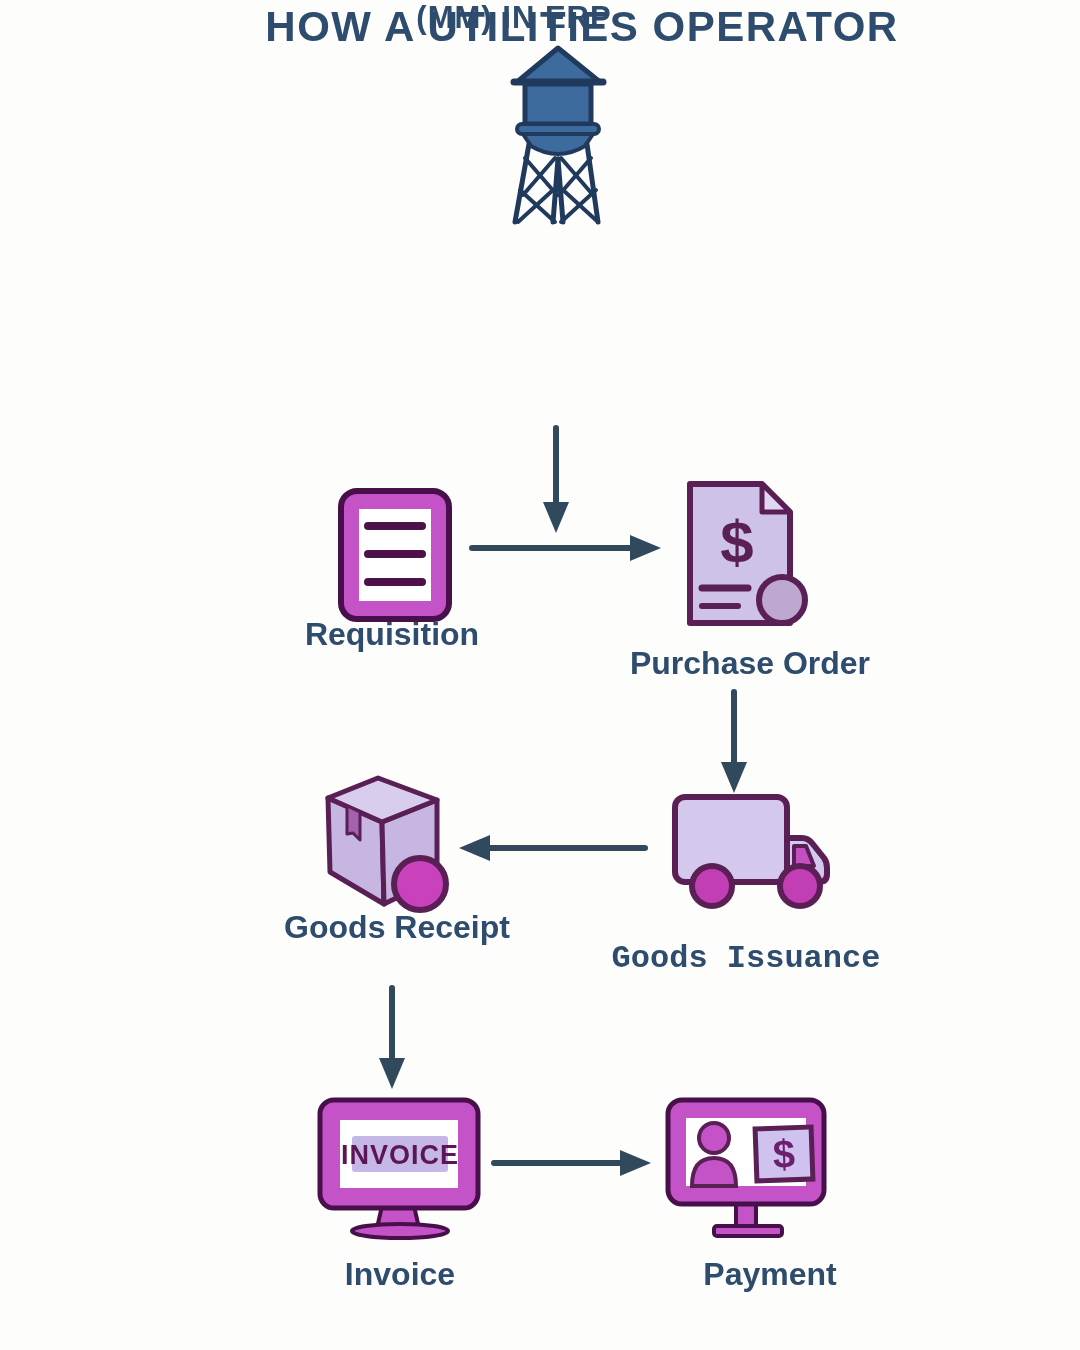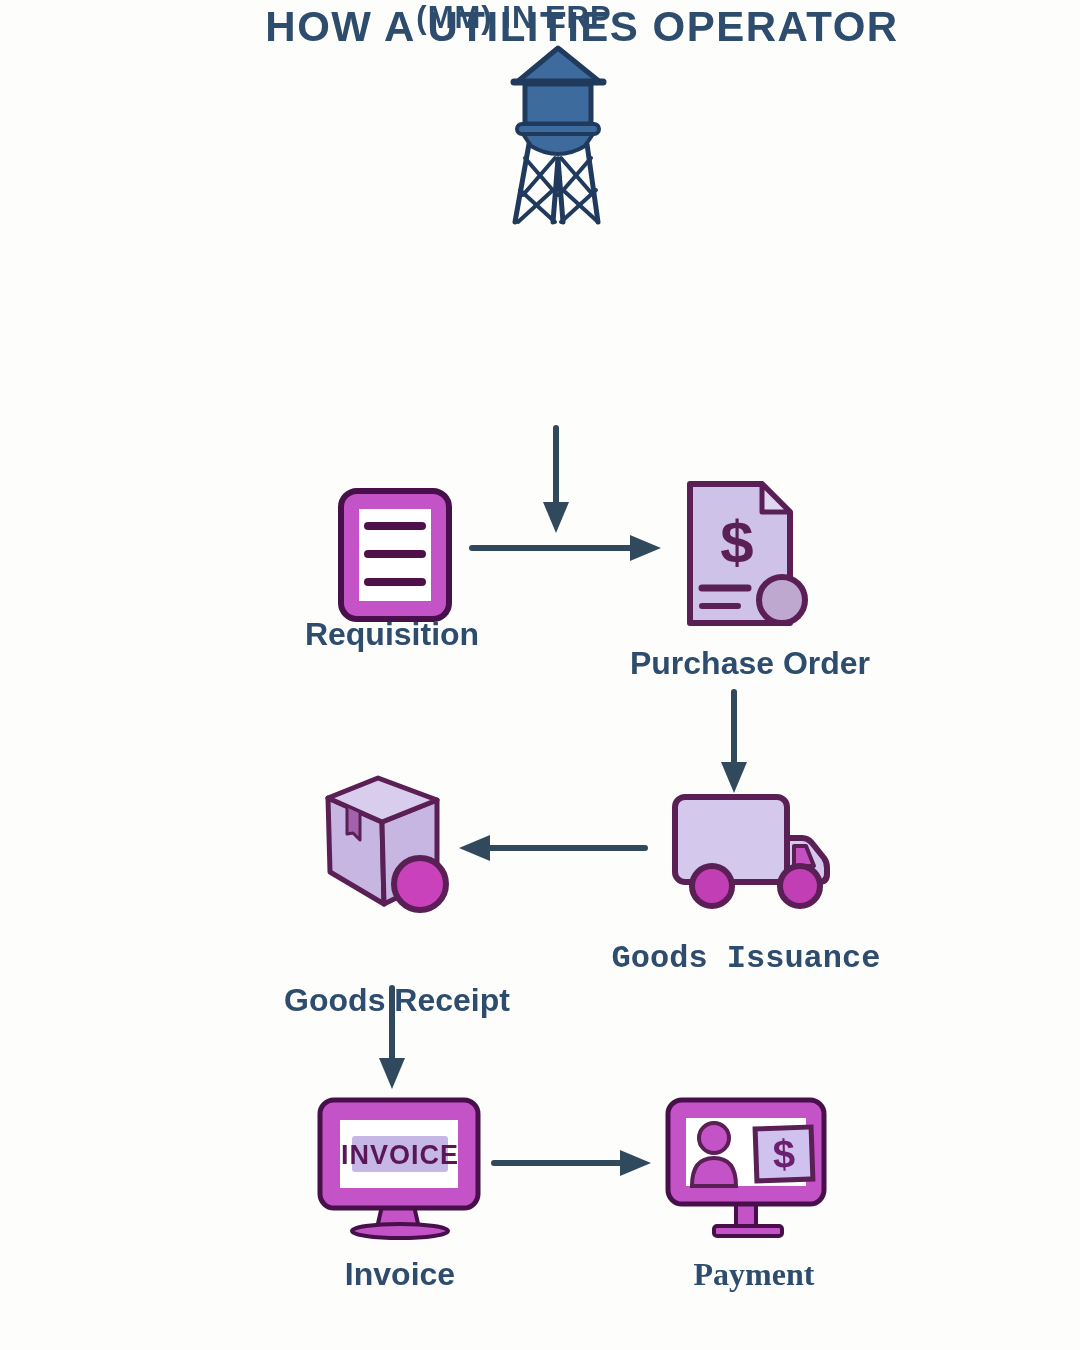--- a/index.html
+++ b/index.html
@@ -149,18 +149,18 @@
       <circle cx="50" cy="42" r="15" fill="#c553c8" stroke="#5a1f55" stroke-width="4"></circle>
     </g>
     <g transform="rotate(-2 119 58)">
       <rect x="92" y="32" width="56" height="52" fill="#cfc2ee" stroke="#5a1f55" stroke-width="5"></rect>
       <text x="120" y="72" text-anchor="middle" font-size="40" font-weight="600" fill="#6b1f6e">$</text>
     </g>
   </svg>
 
   <div class="abs step-label" style="left:232px; top:616px;">Requisition</div>
   <div class="abs step-label" style="left:590px; top:645px;">Purchase Order</div>
-  <div class="abs step-label" style="left:237px; top:982px;">Goods Receipt</div>
+  <div class="abs step-label" style="left:237px; top:909px;">Goods Receipt</div>
   <div class="abs step-label" style="left:586px; top:940px;font-family:Liberation Mono, monospace;">Goods Issuance</div>
   <div class="abs step-label" style="left:240px; top:1256px;">Invoice</div>
-  <div class="abs step-label" style="left:594px; top:1256px;font-family:Liberation Serif, serif;">Payment</div>
+  <div class="abs step-label" style="left:610px; top:1256px;">Payment</div>
 
 </div>
 
 </body></html>

